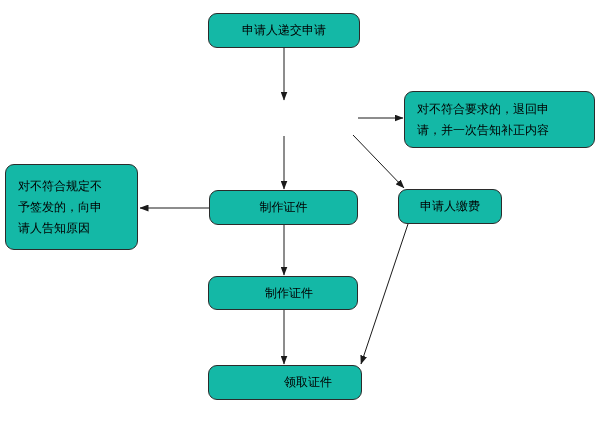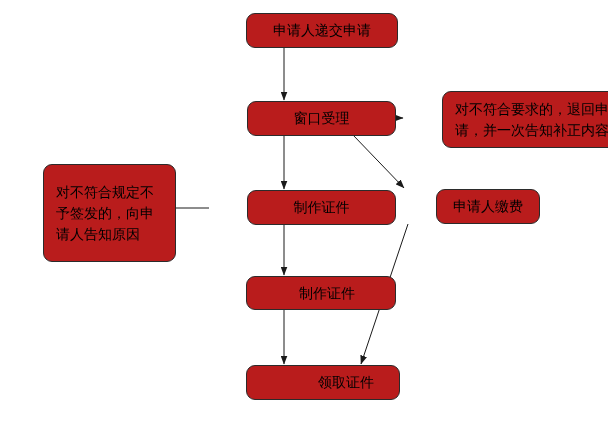--- a/index.html
+++ b/index.html
@@ -12,47 +12,46 @@
     width: 608px;
     height: 423px;
     background: #ffffff;
     font-family: "DejaVu Sans", "Liberation Sans", sans-serif;
     color: #000000;
     overflow: hidden;
   }
   .node {
     position: absolute;
     box-sizing: border-box;
-    background: #b91c1c;
+    background: #14b8a6;
     border: 1px solid #2b2b2b;
     border-radius: 9px;
     display: flex;
     align-items: center;
     justify-content: center;
-    font-size: 14px;
+    font-size: 12px;
     line-height: 21px;
     text-align: center;
     z-index: 2;
-    margin-left: 38px;
   }
   .node.wide {
     justify-content: flex-start;
     text-align: left;
     padding: 8px 12px;
     white-space: pre-line;
   }
   
   #n-submit  { left: 208px; top: 13px;  width: 152px; height: 35px; }
   #n-accept  { left: 209px; top: 101px; width: 149px; height: 35px; }
   #n-approve { left: 209px; top: 190px; width: 149px; height: 35px; }
   #n-produce { left: 208px; top: 276px; width: 150px; height: 34px; padding-left: 12px; }
   #n-receive { left: 208px; top: 365px; width: 154px; height: 35px; padding-left: 46px; }
   
   #n-reject-return { left: 404px; top: 91px;  width: 191px; height: 57px; }
-  #n-deny-notify   { left: 5px;   top: 164px; width: 133px; height: 98px; }
+  #n-deny-notify   { left: 5px;   top: 164px; width: 133px; height: 86px; }
   #n-pay           { left: 398px; top: 189px; width: 104px; height: 35px; }
 
   #edges {
     position: absolute;
     left: 0; top: 0;
     width: 608px;
     height: 423px;
     z-index: 1;
   }
   #edges line {
@@ -76,21 +75,20 @@
     <line x1="353" y1="135" x2="404" y2="188" marker-end="url(#arrow)"></line>
     <line x1="284" y1="136" x2="284" y2="189" marker-end="url(#arrow)"></line>
     <line x1="209" y1="208" x2="140" y2="208" marker-end="url(#arrow)"></line>
     <line x1="284" y1="225" x2="284" y2="275" marker-end="url(#arrow)"></line>
     <line x1="284" y1="310" x2="284" y2="364" marker-end="url(#arrow)"></line>
     <line x1="408" y1="224" x2="361" y2="364" marker-end="url(#arrow)"></line>
   </svg>
 
   <div class="node" id="n-submit">申请人递交申请</div>
 
-  <div class="node" id="n-accept">窗口受理</div>
 
   <div class="node wide" id="n-reject-return">对不符合要求的，退回申
 请，并一次告知补正内容</div>
 
   <div class="node" id="n-approve">制作证件</div>
 
   <div class="node wide" id="n-deny-notify">对不符合规定不
 予签发的，向申
 请人告知原因</div>
 

